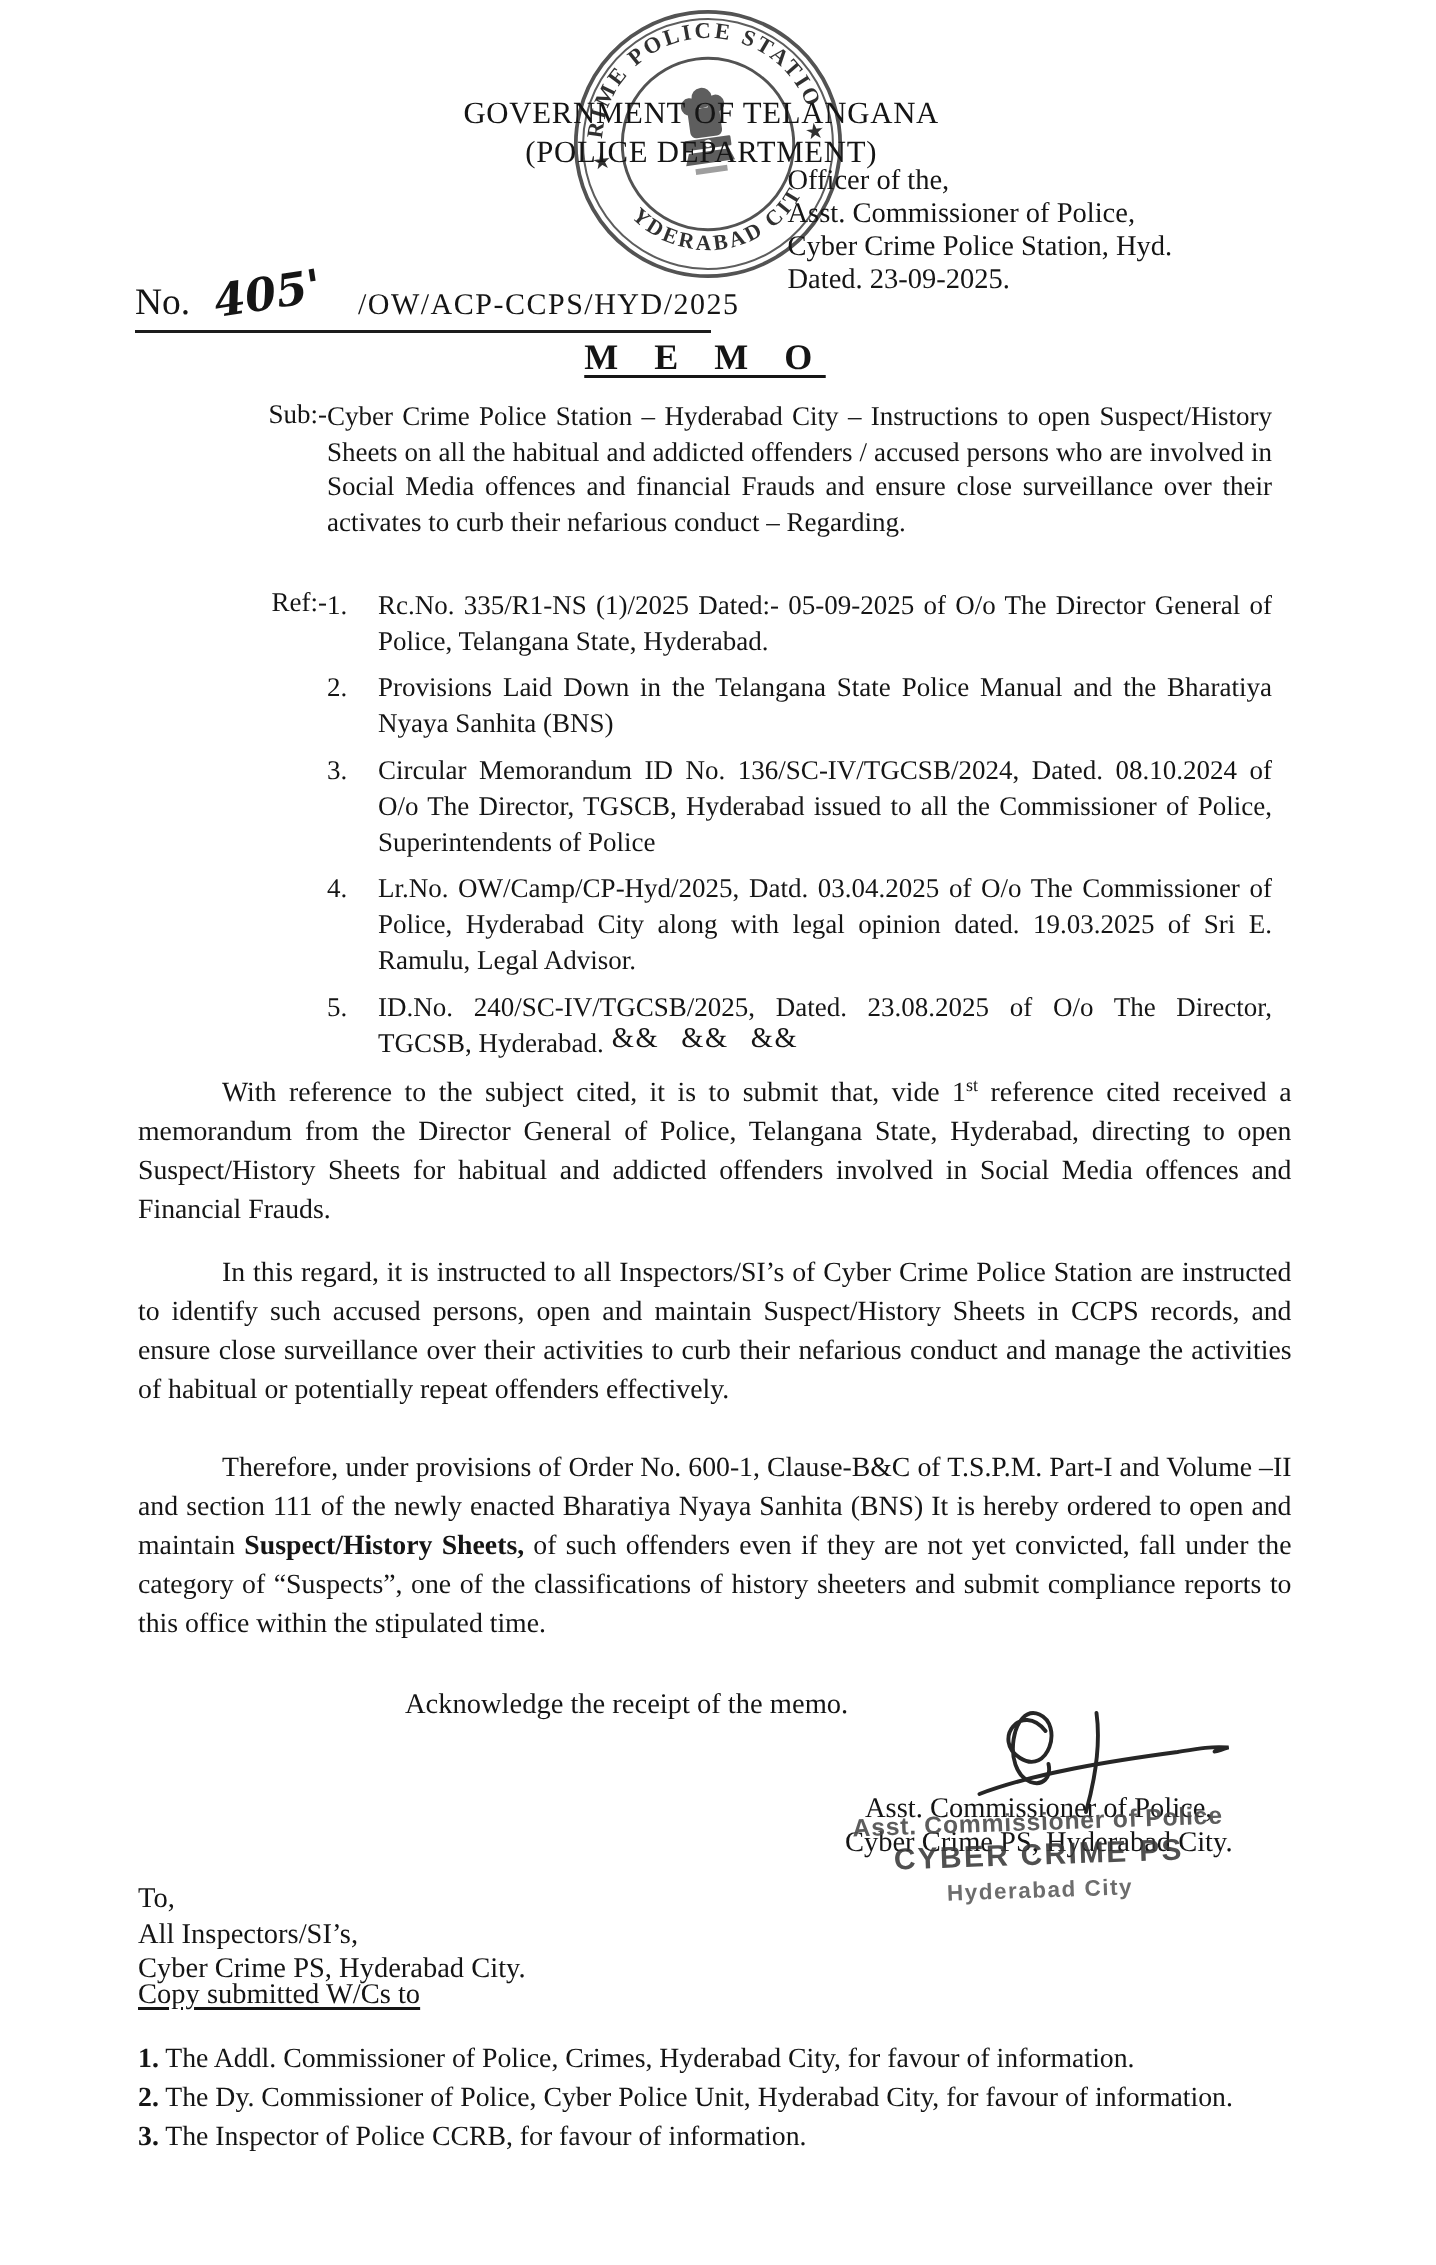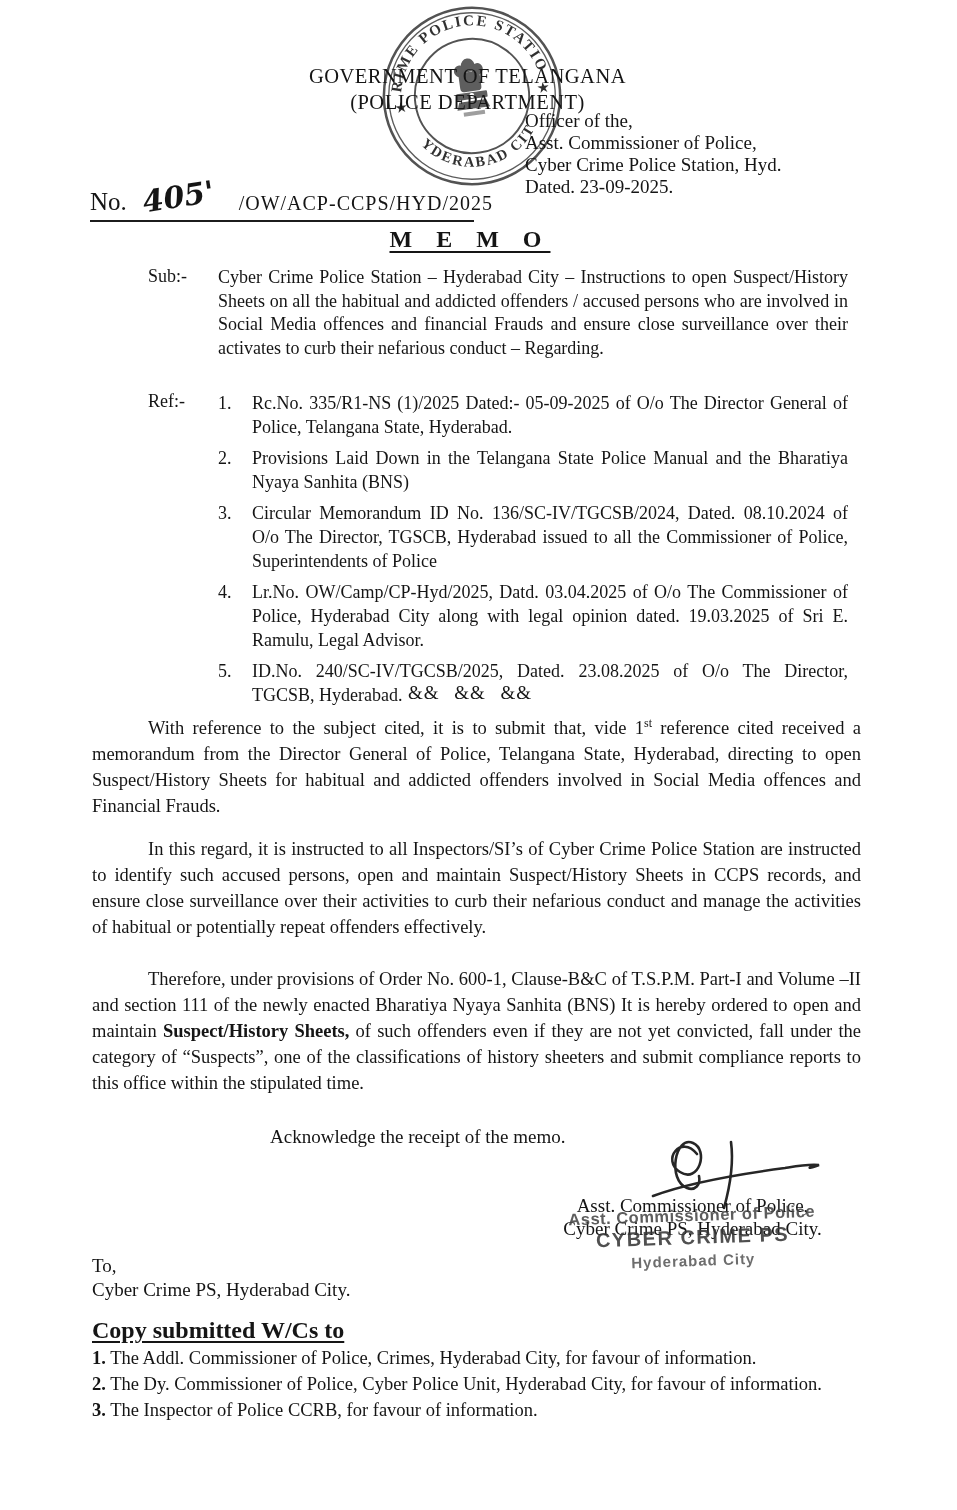--- a/index.html
+++ b/index.html
@@ -26,21 +26,21 @@
     transform:rotate(-9deg) translateY(-3px);
     margin:0 24px 0 16px; }
   .no-suffix { font-size:20px; letter-spacing:1px; }
 
   .memo-title { left:0; top:226px; width:940px; text-align:center; }
   .memo-title span { font-weight:bold; font-size:24px; letter-spacing:9px;
     text-decoration:underline; text-decoration-thickness:2px; text-underline-offset:4px; }
 
   
   .label-row { display:flex; }
-  .row-label { width:70px; flex:none; font-size:18px; }
+  .row-label { width:70px; flex:none; font-size:18px;text-align:right; }
   .sub-row { left:148px; top:266px; width:700px; }
   .sub-text { flex:1; text-align:justify; font-size:18px; line-height:23.5px; }
   .ref-row { left:148px; top:391px; width:700px; }
   .ref-list { flex:1; }
   .ref-item { display:flex; }
   .ref-item + .ref-item { margin-top:7px; }
   .ref-num { width:34px; flex:none; font-size:18px; line-height:24px; }
   .ref-text { flex:1; text-align:justify; font-size:18px; line-height:24px; }
 
   .separator { left:0; top:682px; width:940px; text-align:center;
@@ -61,23 +61,23 @@
   .sig-line2 { position:absolute; top:80px; left:0; width:100%; text-align:center; font-size:19px; }
   .stamp { position:absolute; top:68px; left:0; width:100%; text-align:center;
     transform:rotate(-2deg); font-family:"Liberation Sans", sans-serif; opacity:.88; }
   .stamp-l1 { font-weight:bold; font-size:16.5px; color:#474747; letter-spacing:.5px; }
   .stamp-l2 { font-weight:bold; font-size:20px; color:#383838; letter-spacing:1.5px; margin-top:1px; }
   .stamp-l3 { font-weight:bold; font-size:15px; color:#5a5a5a; letter-spacing:1px; margin-top:3px; }
 
   .to-block { left:92px; top:1254px; font-size:19px; line-height:23.5px; }
 
   .copies { left:92px; top:1318px; width:769px; }
-  .copies-heading { font-size:24px; font-weight:bold; line-height:24px;
+  .copies-heading { font-size:19px; font-weight:normal; line-height:24px;
     text-decoration:underline; text-decoration-thickness:2px; text-underline-offset:3px;
-    margin-bottom:3px; display:inline-block; }
+    margin-bottom:18px; display:inline-block; }
   .copy-item { text-align:justify; font-size:18.5px; line-height:26px; }
   .copy-num { font-weight:bold; }
 
   
   .seal text, .seal textPath { font-family:"Liberation Serif", serif; font-weight:bold;
     fill:#1f1f1f; }
 </style>
 </head>
 <body>
 
@@ -182,20 +182,21 @@
   <div class="sig-line2">Cyber Crime PS, Hyderabad City.</div>
   <div class="stamp">
     <div class="stamp-l1">Asst. Commissioner of Police</div>
     <div class="stamp-l2">CYBER CRIME PS</div>
     <div class="stamp-l3">Hyderabad City</div>
   </div>
 </div>
 
 <div class="abs to-block">
   <div>To,</div>
+  <div>All Inspectors/SI’s,</div>
   <div>Cyber Crime PS, Hyderabad City.</div>
 </div>
 
 <div class="abs copies">
   <span class="copies-heading">Copy submitted W/Cs to</span>
   <p class="copy-item"><b class="copy-num">1.</b> <span>The Addl. Commissioner of Police, Crimes, Hyderabad City, for favour of information.</span></p>
   <p class="copy-item"><b class="copy-num">2.</b> <span>The Dy. Commissioner of Police, Cyber Police Unit, Hyderabad City, for favour of information.</span></p>
   <p class="copy-item"><b class="copy-num">3.</b> <span>The Inspector of Police CCRB, for favour of information.</span></p>
 </div>
 

